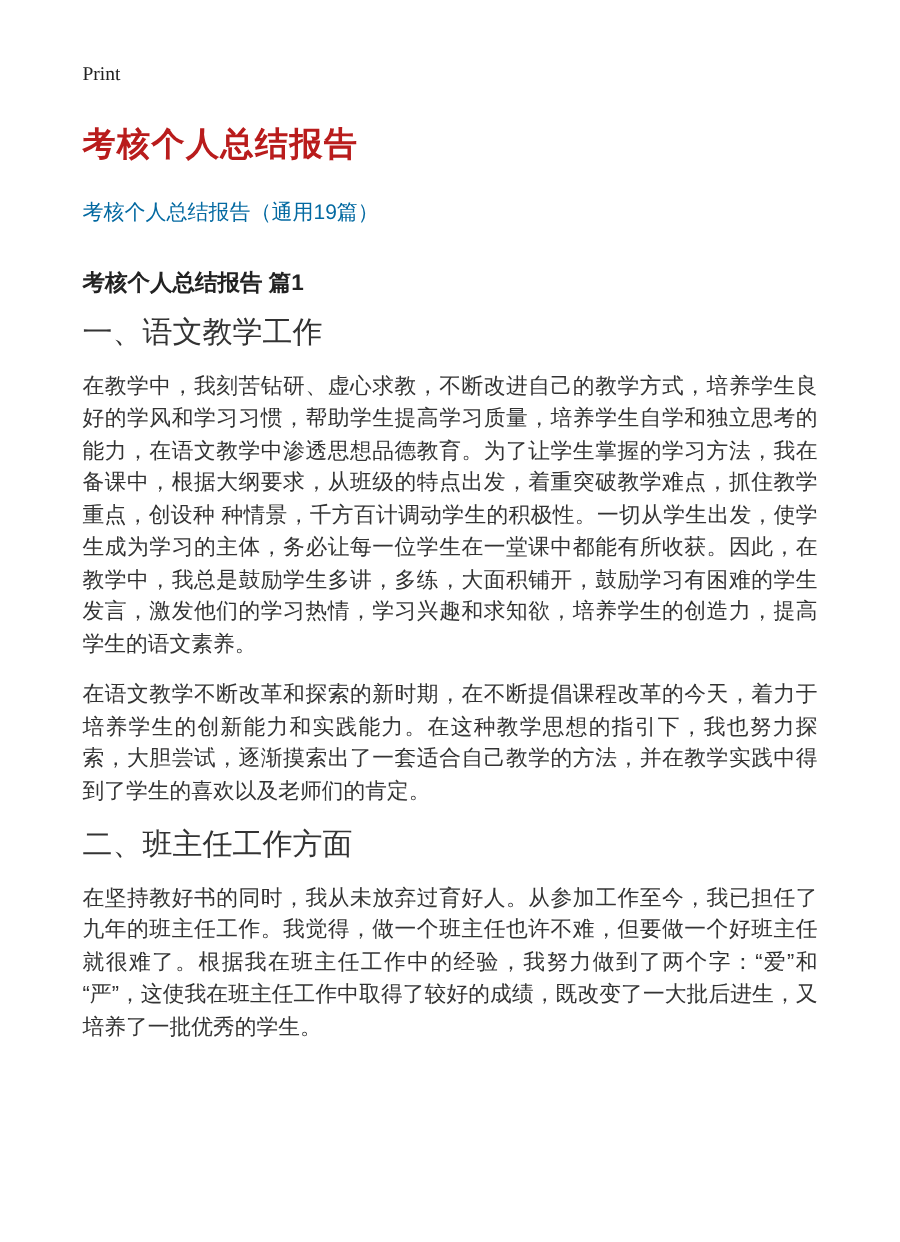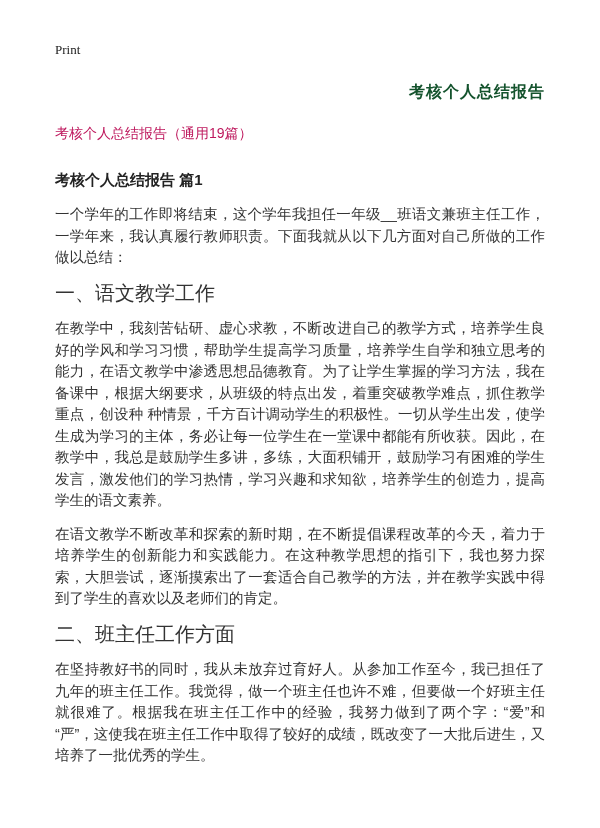--- a/index.html
+++ b/index.html
@@ -21,30 +21,30 @@
   .print-label {
     font-family: "Liberation Serif", serif;
     font-size: 13px;
     color: #222222;
     margin: 0 0 12px 0;
     display: inline-block;
     cursor: pointer;
     text-align: center;
   }
   .doc-title {
-    font-size: 16px;
+    font-size: 22px;
     font-weight: 700;
-    text-align: right;
-    color: #14532d;
+    text-align: left;
+    color: #b91c1c;
     margin: 12px 0 22px 0;
     letter-spacing: 1px;
   }
   .doc-subtitle {
     font-size: 14px;
-    color: #be185d;
+    color: #0369a1;
     margin: 0 0 6px 0;
   }
   .piece-heading {
     font-size: 15px;
     font-weight: 700;
     color: #222222;
     margin: 28px 0 14px 0;
   }
   .para {
     font-size: 14.5px;
@@ -69,21 +69,20 @@
   <div class="print-label">Print</div>
 
   <h1 class="doc-title">考核个人总结报告</h1>
 
   <div class="doc-subtitle">考核个人总结报告（通用19篇）</div>
 
   <article>
 
     <h2 class="piece-heading">考核个人总结报告 篇1</h2>
 
-    <p class="para">一个学年的工作即将结束，这个学年我担任一年级__班语文兼班主任工作，一学年来，我认真履行教师职责。下面我就从以下几方面对自己所做的工作做以总结：</p>
 
     <h3 class="section-heading">一、语文教学工作</h3>
 
     <p class="para">在教学中，我刻苦钻研、虚心求教，不断改进自己的教学方式，培养学生良好的学风和学习习惯，帮助学生提高学习质量，培养学生自学和独立思考的能力，在语文教学中渗透思想品德教育。为了让学生掌握的学习方法，我在备课中，根据大纲要求，从班级的特点出发，着重突破教学难点，抓住教学重点，创设种 种情景，千方百计调动学生的积极性。一切从学生出发，使学生成为学习的主体，务必让每一位学生在一堂课中都能有所收获。因此，在教学中，我总是鼓励学生多讲，多练，大面积铺开，鼓励学习有困难的学生发言，激发他们的学习热情，学习兴趣和求知欲，培养学生的创造力，提高学生的语文素养。</p>
 
 
     <p class="para">在语文教学不断改革和探索的新时期，在不断提倡课程改革的今天，着力于培养学生的创新能力和实践能力。在这种教学思想的指引下，我也努力探索，大胆尝试，逐渐摸索出了一套适合自己教学的方法，并在教学实践中得到了学生的喜欢以及老师们的肯定。</p>
 
     <h3 class="section-heading">二、班主任工作方面</h3>
 

